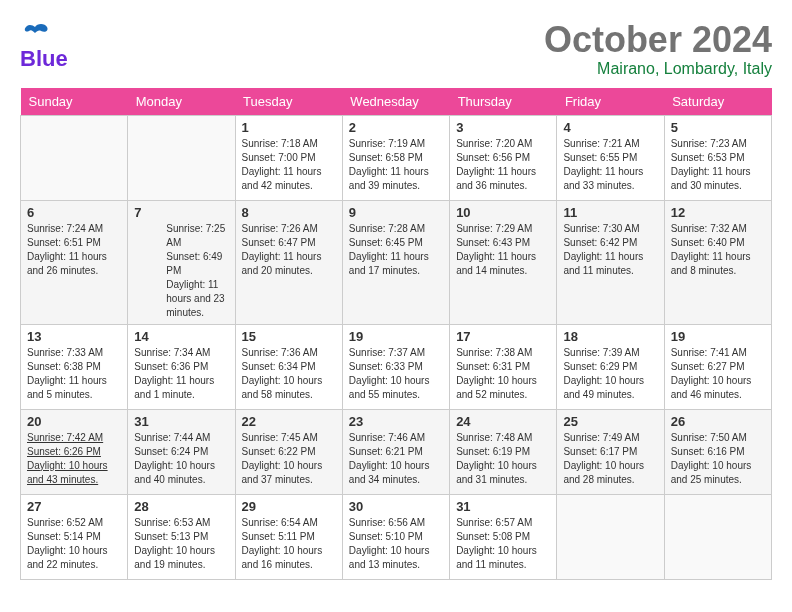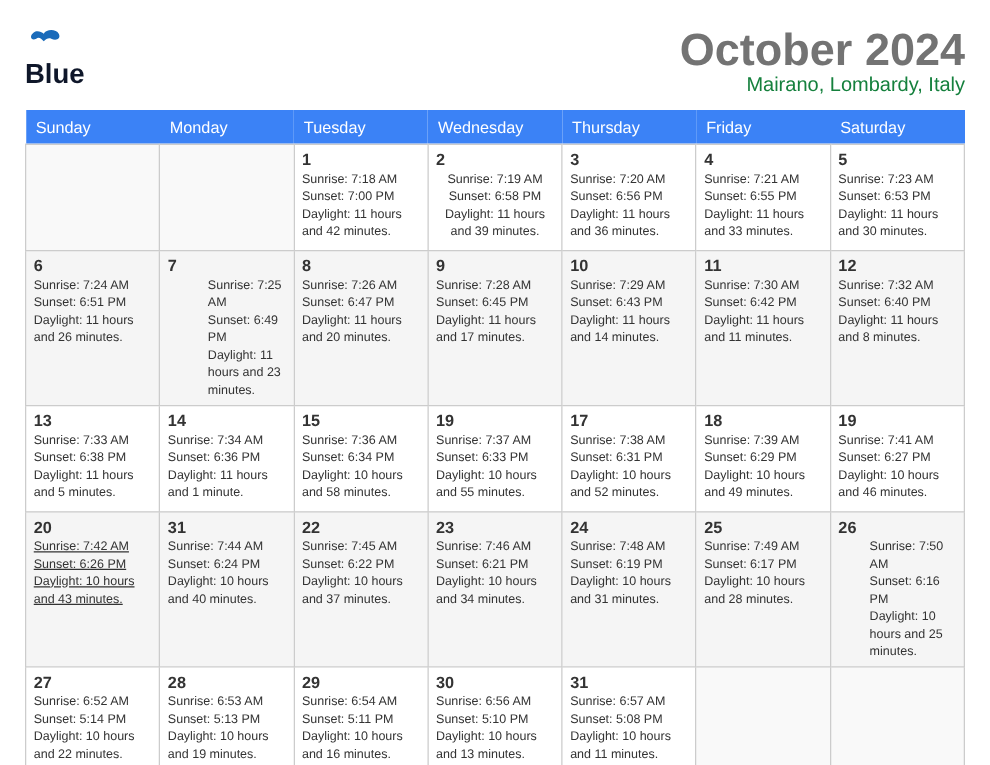--- a/index.html
+++ b/index.html
@@ -31,21 +31,21 @@
     .location {
       font-size: 16px;
       color: #15803d;
     }
     .calendar {
       width: 100%;
       border-collapse: collapse;
       font-size: 11px;
     }
     .calendar th {
-      background-color: #3b82f6;
+      background-color: #ec4899;
       color: #fff;
       text-align: left;
       padding: 6px 8px;
       font-size: 13px;
       font-weight: normal;
     }
     .calendar td {
       border: 1px solid #ccc;
       vertical-align: top;
       padding: 4px 6px;
@@ -86,21 +86,21 @@
 <div class="header">
   <div class="logo">
     <div class="logo-container">
       <span class="logo-blue-text">
         
         <svg width="28" height="22" viewBox="0 0 28 22" style="vertical-align:middle; margin: 0 1px;">
           <path d="M14 4 C16 0, 24 0, 26 4 C28 8, 24 10, 20 8 C18 7, 16 8, 14 10 C12 8, 10 6, 8 8 C4 10, 2 6, 6 3 C8 1, 12 2, 14 4Z" fill="#1a6bba"></path>
         </svg>
       </span>
     </div>
-    <span class="logo-blue-text" style="font-size:22px; font-weight:bold; color:#0f172a;">Blue</span>
+    <span class="logo-blue-text" style="font-size:22px; font-weight:bold; color:#6d28d9;">Blue</span>
   </div>
   <div class="title-block">
     <div class="month-title">October 2024</div>
     <div class="location">Mairano, Lombardy, Italy</div>
   </div>
 </div>
 
 <table class="calendar">
   <thead>
     <tr>
@@ -118,21 +118,21 @@
         <td class="empty"></td>
         <td class="empty"></td>
         <td>
           <span class="day-num">1</span>
           <div class="day-detail" style="white-space: pre-line;">Sunrise: 7:18 AM
 Sunset: 7:00 PM
 Daylight: 11 hours and 42 minutes.</div>
         </td>
         <td>
           <span class="day-num">2</span>
-          <div class="day-detail" style="white-space: pre-line; text-align: center;">Sunrise: 7:19 AM
+          <div class="day-detail" style="white-space: pre-line;">Sunrise: 7:19 AM
 Sunset: 6:58 PM
 Daylight: 11 hours and 39 minutes.</div>
         </td>
         <td>
           <span class="day-num">3</span>
           <div class="day-detail" style="white-space: pre-line;">Sunrise: 7:20 AM
 Sunset: 6:56 PM
 Daylight: 11 hours and 36 minutes.</div>
         </td>
         <td>
@@ -268,21 +268,21 @@
 Daylight: 10 hours and 31 minutes.</div>
         </td>
         <td>
           <span class="day-num">25</span>
           <div class="day-detail" style="white-space: pre-line;">Sunrise: 7:49 AM
 Sunset: 6:17 PM
 Daylight: 10 hours and 28 minutes.</div>
         </td>
         <td>
           <span class="day-num">26</span>
-          <div class="day-detail" style="white-space: pre-line; margin-left: 25px;">Sunrise: 7:50 AM
+          <div class="day-detail" style="white-space: pre-line;">Sunrise: 7:50 AM
 Sunset: 6:16 PM
 Daylight: 10 hours and 25 minutes.</div>
         </td>
       </tr>
       <tr>
         <td>
           <span class="day-num">27</span>
           <div class="day-detail" style="white-space: pre-line;">Sunrise: 6:52 AM
 Sunset: 5:14 PM
 Daylight: 10 hours and 22 minutes.</div>

